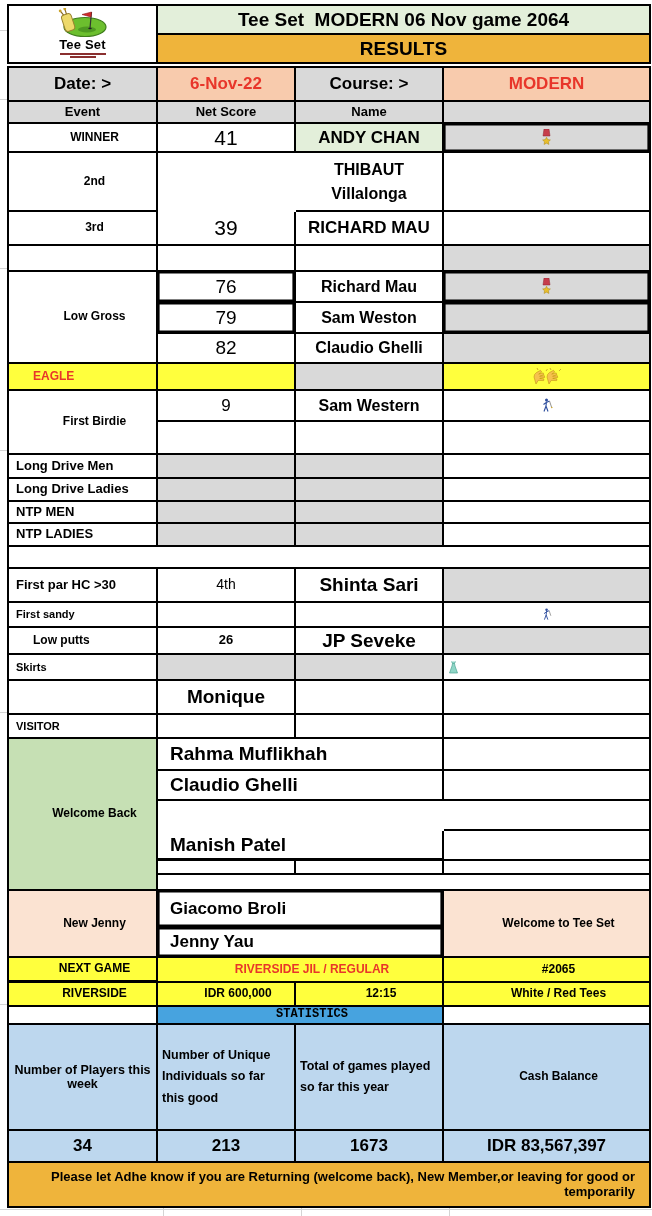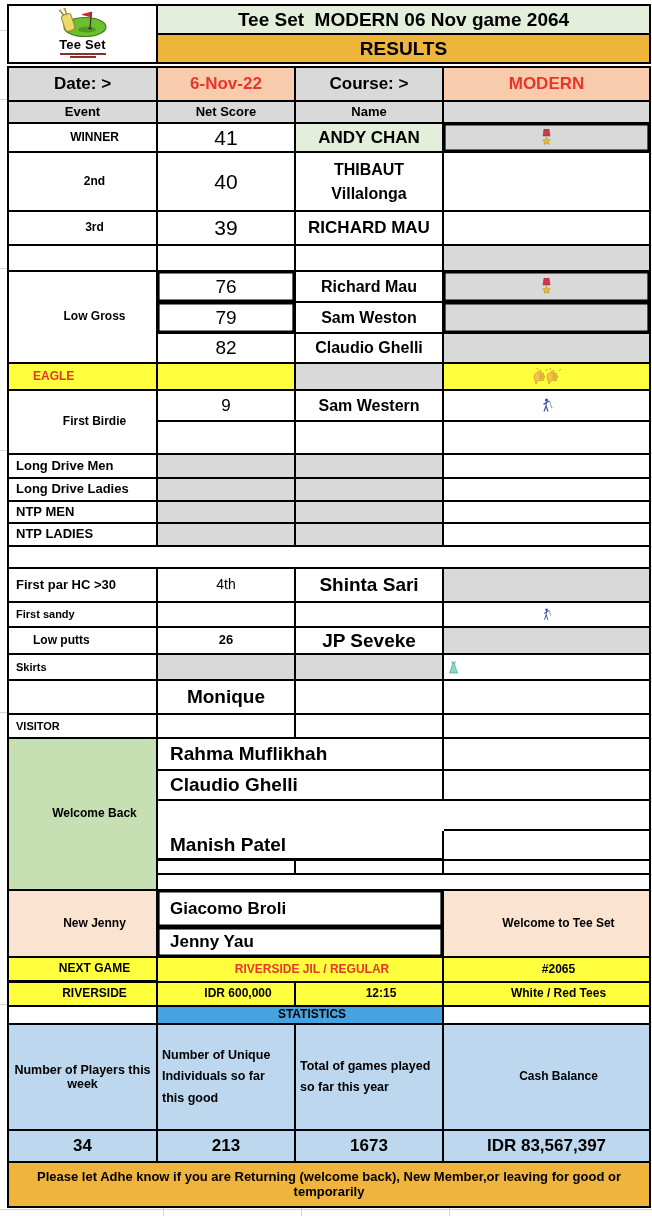--- a/index.html
+++ b/index.html
@@ -34,26 +34,26 @@
   .thick{box-shadow:inset 0 0 0 1.6px #000;}
   .pad{padding:2px 4px;}
   
   .gray{background:#D9D9D9;}
   .ltgreen{background:#E3EFDA;}
   .green{background:#C6E0B4;}
   .peach{background:#F8CBAD;}
   .peachlt{background:#FBE3D2;}
   .yellow{background:#FFFF3D;}
   .gold{background:#EFB43B;}
-  .blue{background:#47A3DF;}
+  .blue{background:#47A3DF;font-family:Liberation Mono, monospace;}
   .lblue{background:#BDD7EE;}
   .red{color:#E8362A;}
   
   .f11{font-size:11px;}.f12{font-size:12px;padding-left:24px;}.f125{font-size:12.5px;}
-  .f13{font-size:13px;}.f15{font-size:19px;}
+  .f13{font-size:13px;text-align:right;}.f15{font-size:19px;}
   .f16{font-size:16px;}.f17{font-size:17px;}.f19{font-size:19px;}
   .n14{font-size:14px;font-weight:400;}
   .n16{font-size:17px;font-weight:400;}
   .n18{font-size:19px;font-weight:400;}
   .n20{font-size:21px;font-weight:400;}
   .twoline span{display:block;}
   .wrapnote{white-space:pre-wrap;}
   
   .logobox{flex-direction:column;justify-content:flex-start;padding-top:2px;}
   .logotitle{font-size:13px;font-weight:bold;letter-spacing:.2px;line-height:1;}
@@ -110,21 +110,20 @@
     <div class="c gray thick" style="grid-area:3/4/4/5">
       <span class="icon">
         <svg width="13" height="18" viewBox="0 0 13 18">
           <path d="M4 0 h5 l1 7 h-7 z" fill="#C63D4B" stroke="#8E2230" stroke-width="0.5"></path>
           <path d="M6.5 8.2 l1.2 2.4 2.7 .35 -1.95 1.85 .5 2.65 -2.45 -1.3 -2.45 1.3 .5 -2.65 -1.95 -1.85 2.7 -.35 z" fill="#E9BE2B" stroke="#A8861A" stroke-width="0.5"></path>
         </svg>
       </span>
     </div>
 
     <div class="c f12" style="grid-area:4/1/5/2">2nd</div>
-    <div class="c n20" style="grid-area:4/2/5/3">40</div>
     <div class="c f16 twoline" style="grid-area:4/3/5/4">
       <span>
           <span>THIBAUT</span>
           <span style="display:block;margin-top:6px">Villalonga</span>
         </span>
     </div>
     <div class="c" style="grid-area:4/4/5/5"></div>
 
     <div class="c f12" style="grid-area:5/1/6/2">3rd</div>
     <div class="c n20" style="grid-area:5/2/6/3">39</div>

